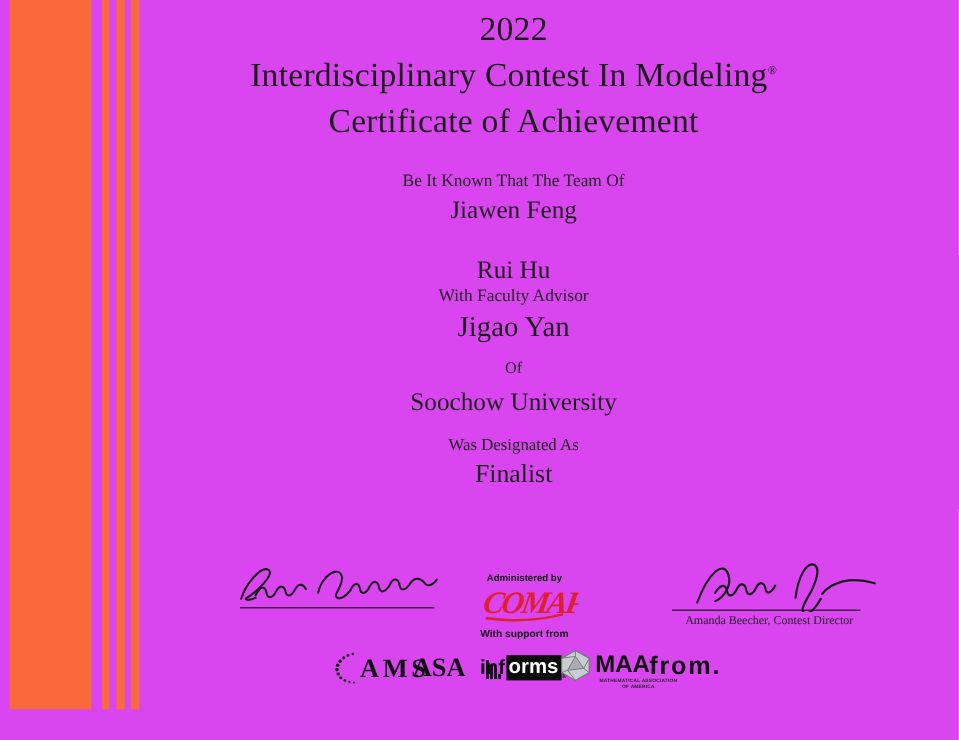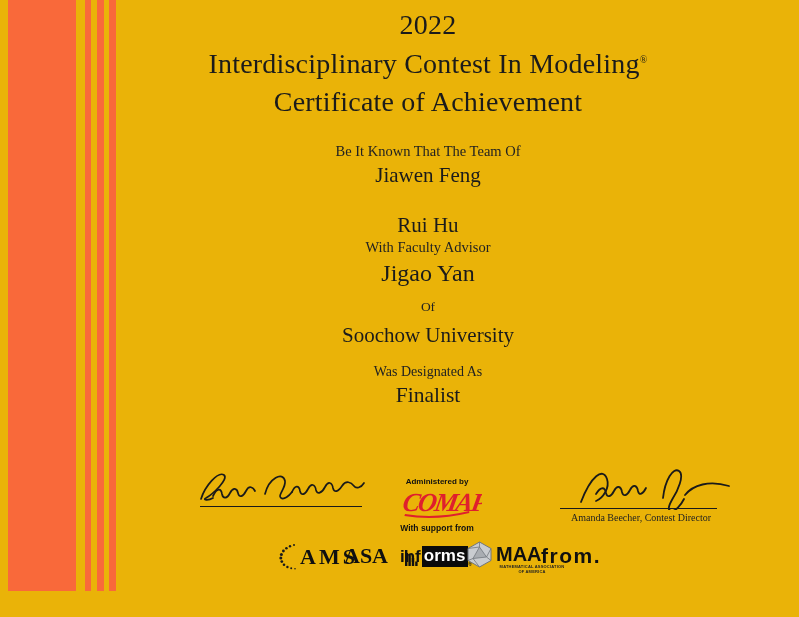--- a/index.html
+++ b/index.html
@@ -1,18 +1,18 @@
 <!DOCTYPE html>
 <html><head>
 <meta charset="utf-8">
 <style>
   html,body{margin:0;padding:0;}
   body{width:799px;height:617px;background:#ffffff;overflow:hidden;
        font-family:"Liberation Serif","DejaVu Serif",serif;color:#1b1b1b;}
-  .page{position:relative;width:799px;height:617px;background:#eab308;}
+  .page{position:relative;width:799px;height:617px;background:#d946ef;}
 
   
   .bar{position:absolute;top:0;height:591px;background:#f9693a;}
   .bar-thick{left:8px;width:68px;}
   .bar-s1{left:85px;width:6px;}
   .bar-s2{left:97px;width:7px;}
   .bar-s3{left:109px;width:7px;}
 
   
   .content{position:absolute;left:115px;top:0;width:626px;height:460px;}

